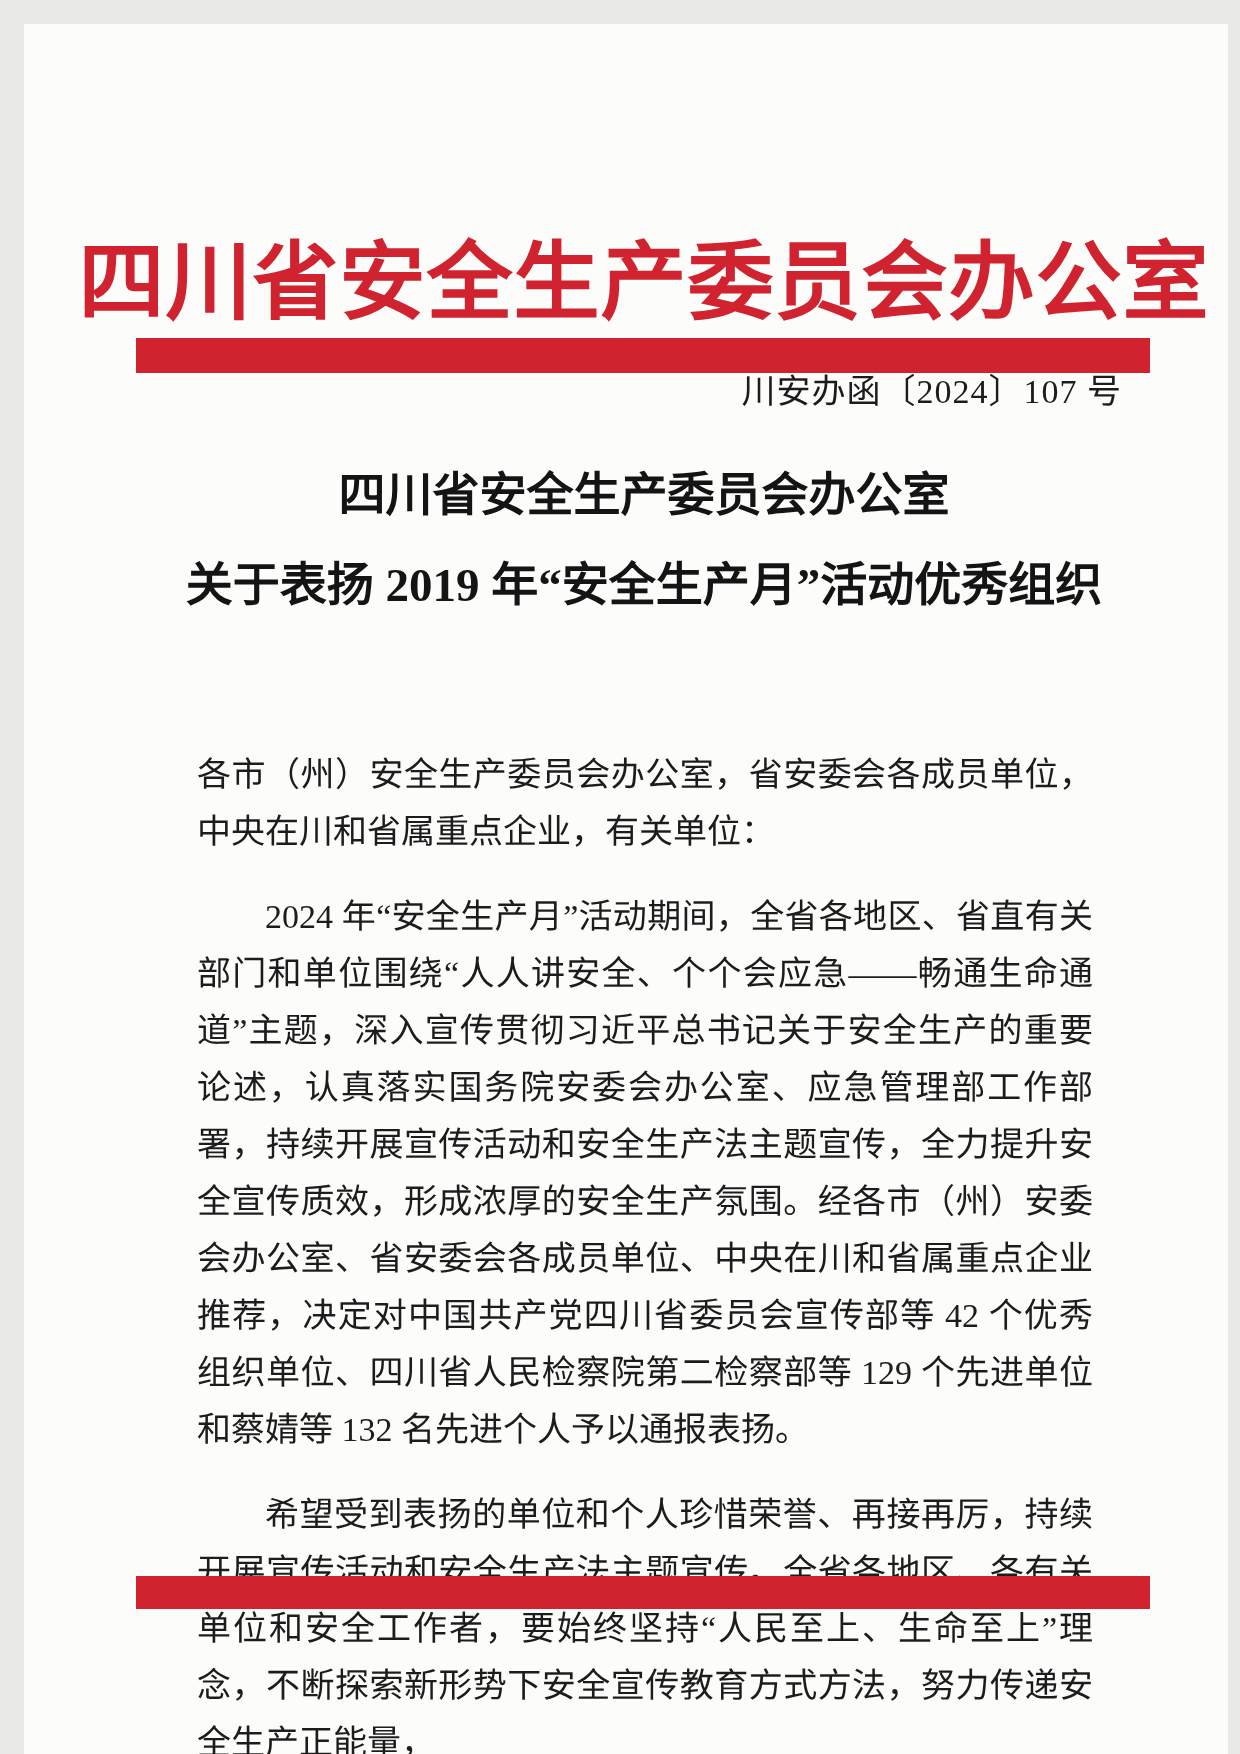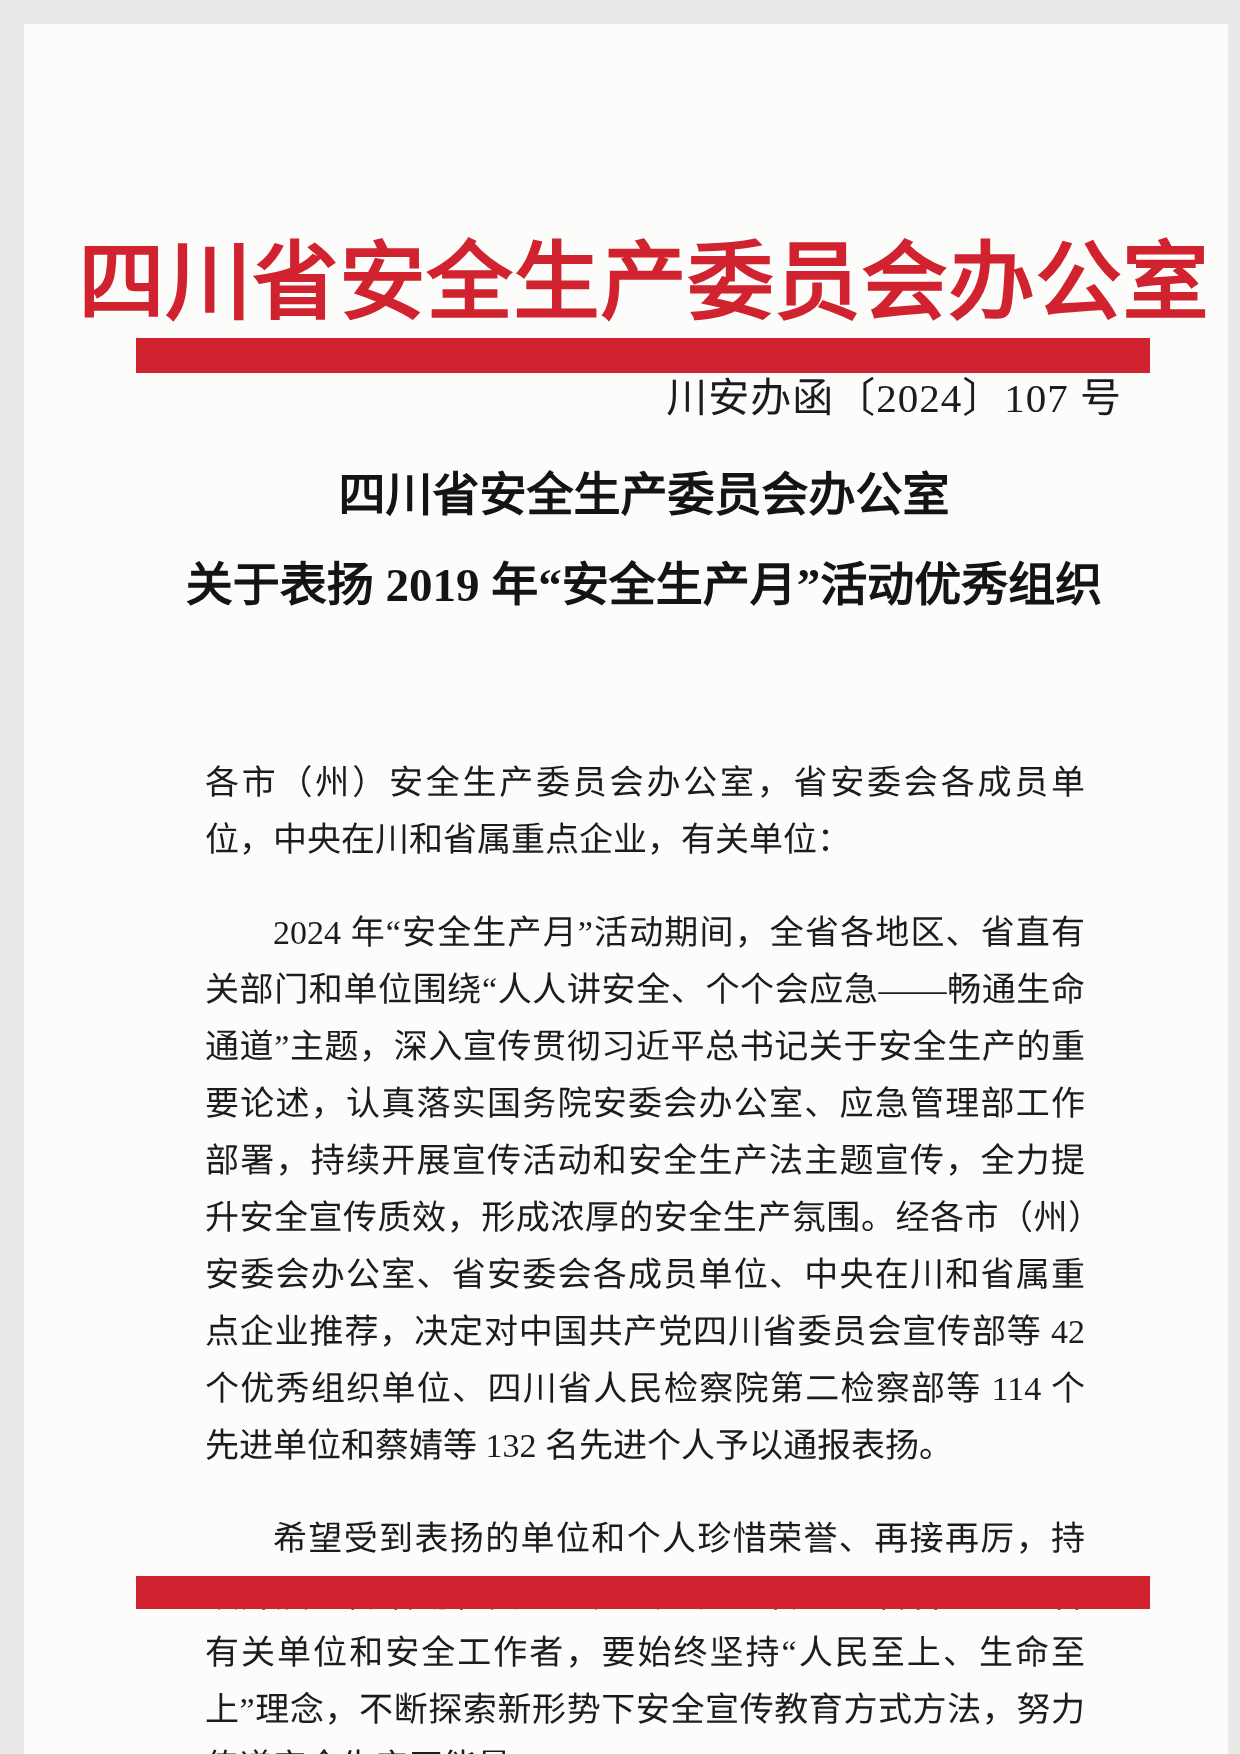--- a/index.html
+++ b/index.html
@@ -40,21 +40,21 @@
   .header-rule-thick { top: 314px; height: 7px; }
   .header-rule-thin  { top: 325px; height: 3px; }
   .footer-rule-thin  { top: 1552px; height: 3px; }
   .footer-rule-thick { top: 1561px; height: 9px; }
 
   
   .doc-number {
     position: absolute;
     top: 328px;
     right: 130px;
-    font-size: 41px;
+    font-size: 34px;
     letter-spacing: 1px;
     color: #1c1c1c;
   }
 
   
   .doc-title {
     position: absolute;
     top: 414px;
     left: 70px;
     width: 1100px;
@@ -69,21 +69,21 @@
   .body-text {
     position: absolute;
     top: 694px;
     left: 145px;
     width: 952px;
     font-size: 34px;
     line-height: 57px;
     text-align: justify;
     color: #1c1c1c;
   }
-  .body-text p { margin: 12px; }
+  .body-text p { margin: 4px; }
   .body-text p.para { text-indent: 2em; }
 </style>
 </head>
 <body>
 
 <div class="page">
 
   <div class="letterhead">四川省安全生产委员会办公室</div>
 
   <div class="rule header-rule-thick"></div>
@@ -91,20 +91,20 @@
 
   <div class="doc-number">川安办函〔2024〕107 号</div>
 
   <div class="doc-title">
     <div class="title-line">四川省安全生产委员会办公室</div>
     <div class="title-line">关于表扬 2019 年“安全生产月”活动优秀组织</div>
   </div>
 
   <div class="body-text">
     <p class="salutation">各市（州）安全生产委员会办公室，省安委会各成员单位，中央在川和省属重点企业，有关单位：</p>
-    <p class="para">2024 年“安全生产月”活动期间，全省各地区、省直有关部门和单位围绕“人人讲安全、个个会应急——畅通生命通道”主题，深入宣传贯彻习近平总书记关于安全生产的重要论述，认真落实国务院安委会办公室、应急管理部工作部署，持续开展宣传活动和安全生产法主题宣传，全力提升安全宣传质效，形成浓厚的安全生产氛围。经各市（州）安委会办公室、省安委会各成员单位、中央在川和省属重点企业推荐，决定对中国共产党四川省委员会宣传部等 42 个优秀组织单位、四川省人民检察院第二检察部等 114 个先进单位和蔡婧等 132 名先进个人予以通报表扬。</p>
+    <p class="para">2024 年“安全生产月”活动期间，全省各地区、省直有关部门和单位围绕“人人讲安全、个个会应急——畅通生命通道”主题，深入宣传贯彻习近平总书记关于安全生产的重要论述，认真落实国务院安委会办公室、应急管理部工作部署，持续开展宣传活动和安全生产法主题宣传，全力提升安全宣传质效，形成浓厚的安全生产氛围。经各市（州）安委会办公室、省安委会各成员单位、中央在川和省属重点企业推荐，决定对中国共产党四川省委员会宣传部等 42 个优秀组织单位、四川省人民检察院第二检察部等 129 个先进单位和蔡婧等 132 名先进个人予以通报表扬。</p>
     <p class="para">希望受到表扬的单位和个人珍惜荣誉、再接再厉，持续开展宣传活动和安全生产法主题宣传。全省各地区、各有关单位和安全工作者，要始终坚持“人民至上、生命至上”理念，不断探索新形势下安全宣传教育方式方法，努力传递安全生产正能量，</p>
   </div>
 
   <div class="rule footer-rule-thin"></div>
   <div class="rule footer-rule-thick"></div>
 
 </div>
 
 </body></html>

